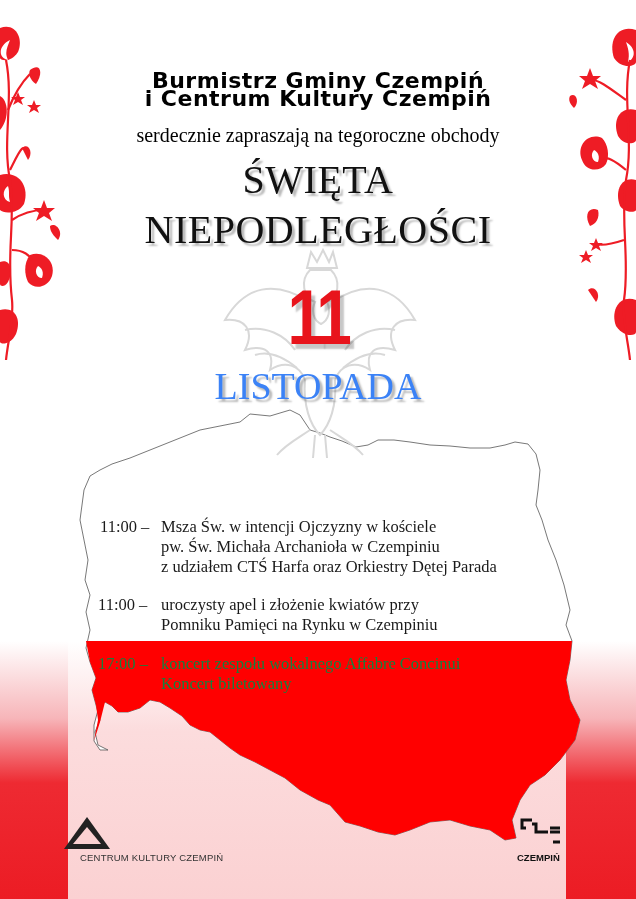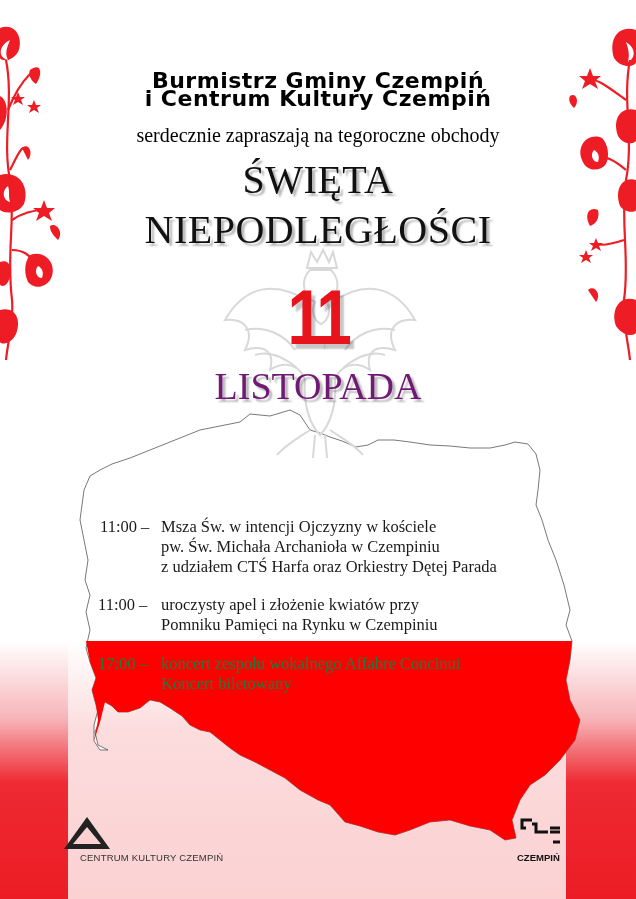--- a/index.html
+++ b/index.html
@@ -6,21 +6,21 @@
     body { width: 636px; height: 899px; position: relative; overflow: hidden; background: #ffffff; font-family: "DejaVu Serif", serif; }
     .abs { position: absolute; }
     
     .band-side { top: 641px; height: 258px; background: linear-gradient(to bottom, #ffffff 0%, #f7b5b9 30%, #ee2a32 55%, #ec1c24 100%); }
     .band-mid { top: 641px; left: 68px; width: 498px; height: 258px; background: linear-gradient(to bottom, #ffffff 0%, #fcdcdd 35%, #fbd1d2 100%); }
     
     .org { left: 0; width: 636px; text-align: center; font-family: "DejaVu Sans", sans-serif; font-weight: 900; font-size: 22px; letter-spacing: 0.5px; color: #000; }
     .invite { left: 0; width: 636px; text-align: center; font-family: "Liberation Serif", serif; font-size: 20px; color: #000000; }
     .big { left: 0; width: 636px; text-align: center; font-family: "Liberation Serif", serif; font-size: 40px; color: #111; text-shadow: 3px 3px 2px rgba(0,0,0,0.28); letter-spacing: 0.5px; }
     .day { left: 0; width: 636px; text-align: center; font-family: "Liberation Sans", sans-serif; font-weight: bold; font-size: 78px; color: #e8141c; text-shadow: 5px 5px 2px rgba(0,0,0,0.22); letter-spacing: -4px; transform: scaleX(0.82); }
-    .month { left: 0; width: 636px; text-align: center; font-family: "Liberation Serif", serif; font-size: 38px; color: #701a75; text-shadow: 3px 3px 2px rgba(0,0,0,0.28); }
+    .month { left: 0; width: 636px; text-align: center; font-family: "Liberation Serif", serif; font-size: 38px; color: #3b82f6; text-shadow: 3px 3px 2px rgba(0,0,0,0.28); }
     .prog { font-family: "Liberation Serif", serif; font-size: 16.5px; line-height: 20px; color: #1a1a1a; white-space: nowrap; }
     .prog .t { display: inline-block; width: 61px; }
     .prog .ind { padding-left: 61px; }
     .prog.red { color: #15803d; font-weight: normal; }
     .logo-ck { left: 64px; top: 817px; }
     .logo-ck-text { left: 80px; top: 852px; font-family: "Liberation Sans", sans-serif; font-size: 9.5px; color: #333; letter-spacing: 0.2px; }
     .logo-cz-text { left: 517px; top: 852px; font-family: "Liberation Sans", sans-serif; font-weight: bold; font-size: 9.5px; color: #111; }
   </style>
 </head>
 <body>

